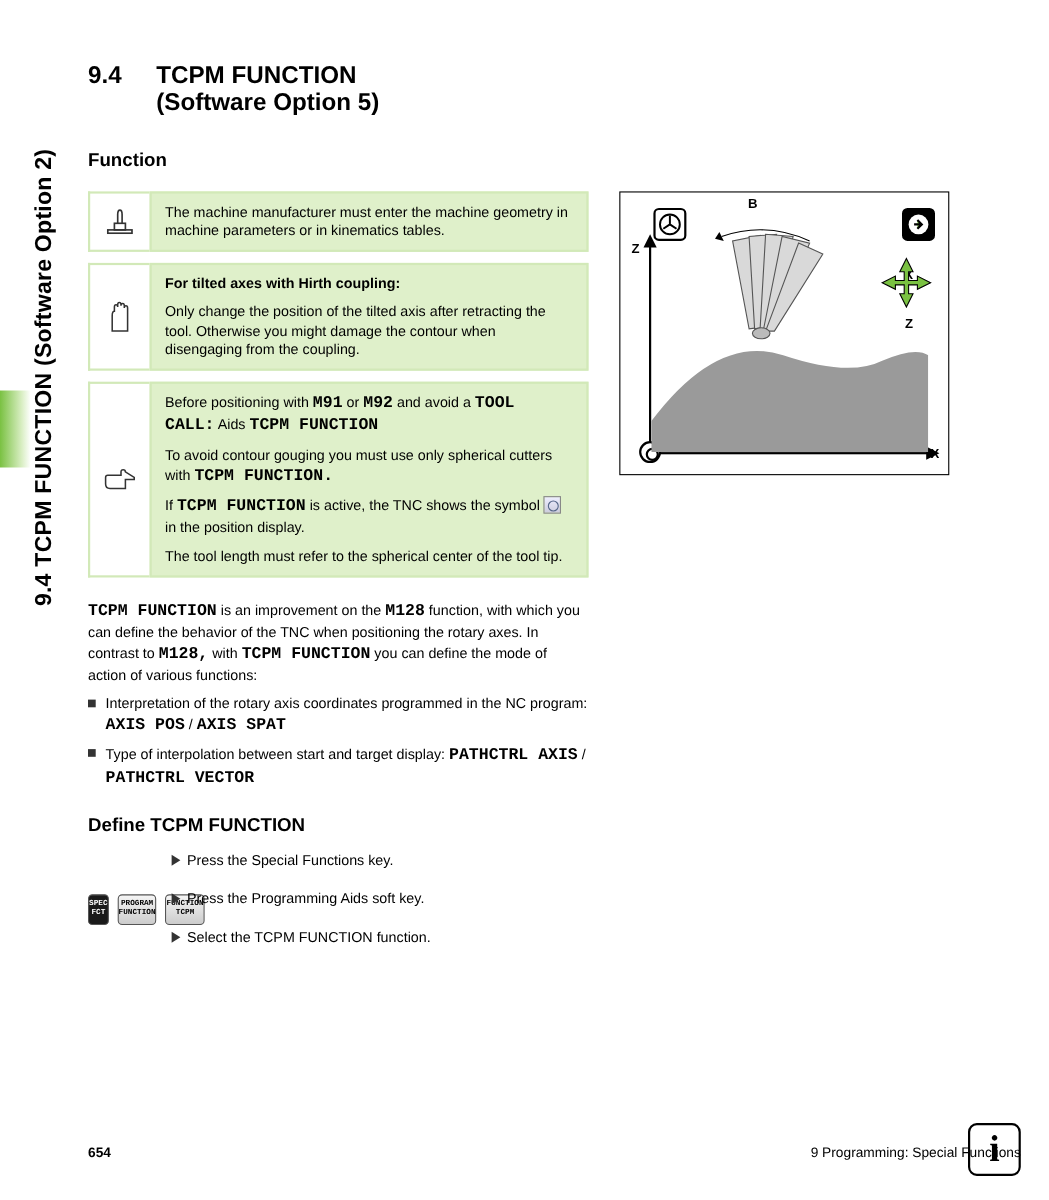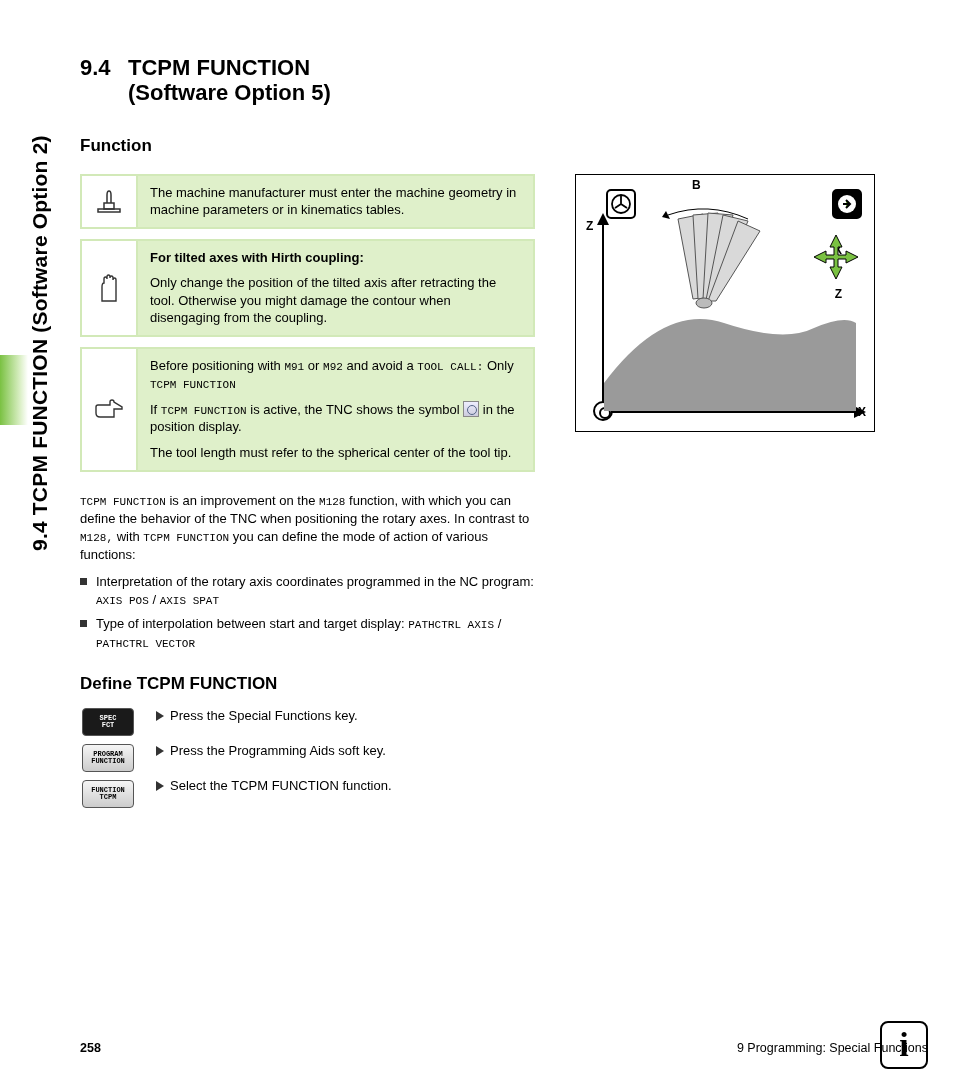--- a/index.html
+++ b/index.html
@@ -1,41 +1,41 @@
 <!DOCTYPE html>
 <html><head>
 <meta charset="utf-8">
 <style>
   * { box-sizing: border-box; margin: 0; padding: 0; }
   body { width: 954px; height: 1091px; font-family: Arial, Helvetica, sans-serif; background: #fff; position: relative; color: #000; }
   .page { position: relative; width: 954px; height: 1091px; padding: 0; }
   .side-tab { position: absolute; left: 25px; top: 55px; height: 500px; width: 30px; transform: rotate(180deg); writing-mode: vertical-rl; font-weight: bold; font-size: 21px; display: flex; align-items: center; justify-content: flex-start; padding-top: 4px; letter-spacing: 0.2px;}
   .side-accent { position: absolute; left: 0; top: 355px; width: 28px; height: 70px; background: linear-gradient(to right, #7ac142 0%, #d8eec2 70%, #fff 100%); }
   .content { position: absolute; left: 80px; top: 55px; width: 840px; }
-  .heading-row { display: flex; align-items: flex-start; gap: 12px; margin-bottom: 30px; }
+  .heading-row { display: flex; align-items: flex-start; gap: 26px; margin-bottom: 30px; }
   .heading-num { font-size: 22px; font-weight: bold; width: 36px; }
   .heading-title { font-size: 22px; font-weight: bold; line-height: 1.15; }
   .subheading { font-size: 17px; font-weight: bold; margin-bottom: 18px; }
-  .two-col { display: flex; gap: 32px; align-items: flex-start; }
+  .two-col { display: flex; gap: 20px; align-items: flex-start; }
   .left-col { width: 455px; }
   .right-col { width: 316px; }
   .note { display: flex; align-items: stretch; margin-bottom: 10px; }
   .note-icon-cell { width: 56px; background: #fff; border: 2px solid #d2e9b8; border-right: none; display:flex; align-items:center; justify-content:center; padding: 6px 0;}
   .note-body { flex: 1; background: #dff0ca; border: 2px solid #d2e9b8; padding: 8px 12px; font-size: 13px; line-height: 1.35; }
   .note-icon { width: 34px; height: 34px; display:flex; align-items:center; justify-content:center; font-size: 26px; color: #333; }
   .note-body p { margin-bottom: 8px; }
   .note-body p:last-child { margin-bottom: 0; }
-  .mono { font-family: "Courier New", monospace; font-weight: normal; font-size: 11px; }
+  .mono { font-family: "Courier New", monospace; font-weight: bold; font-size: 15px; }
   .body-text { font-size: 13px; line-height: 1.4; margin-top: 10px; width: 455px;}
   .bullets { width: 455px; margin-top: 8px; }
   .bullets li { list-style: none; position: relative; padding-left: 16px; font-size: 13px; line-height: 1.4; margin-bottom: 6px; }
   .bullets li::before { content: ""; position: absolute; left: 0; top: 5px; width: 7px; height: 7px; background: #333; }
   .subheading2 { font-size: 17px; font-weight: bold; margin-top: 22px; margin-bottom: 14px; }
   .step-block { display: flex; gap: 20px; }
-  .step-icons { width: 56px; display:flex; flex-direction: column; gap: 8px; align-items:center;}
+  .step-icons { width: 56px; display:flex; gap: 8px; align-items:center;}
   .softkey { width: 52px; min-height: 28px; border: 1px solid #555; border-radius: 4px; display:flex; align-items:center; justify-content:center; font-size: 7px; text-align:center; padding:3px 0; line-height: 1.05; font-family: "Courier New", monospace; font-weight: bold;}
   .softkey.dark { background: #1a1a1a; color: #fff; }
   .softkey.grad { background: linear-gradient(#f5f5f5, #ccc); color: #000; }
   .steps-list { flex: 1; }
   .steps-list .step { font-size: 13px; margin-bottom: 20px; position: relative; padding-left: 14px;}
   .steps-list .step::before { content: ""; position: absolute; left: 0; top: 3px; width: 0; height: 0; border-left: 8px solid #333; border-top: 5px solid transparent; border-bottom: 5px solid transparent; }
   .figure { width: 300px; height: 258px; border: 1px solid #000; position: relative; background: #fff; margin-left: 8px;}
   .footer { position: absolute; bottom: 36px; left: 80px; right: 26px; display:flex; justify-content:space-between; align-items:center; font-size: 12.5px;}
   .footer-left { font-weight: bold; }
   .info-icon { position: absolute; right: 26px; bottom: 22px; width: 48px; height: 48px; border: 2px solid #000; border-radius: 8px; display:flex; align-items:center; justify-content:center;}
@@ -110,21 +110,22 @@
 
         <div class="note">
           <div class="note-icon-cell">
               <div class="note-icon">
             <svg width="30" height="24" viewBox="0 0 30 24">
                   <path d="M2 16 L2 10 Q2 8 4 8 L16 8 L16 5 Q16 3 18 3 Q20 3 20 5 L28 10 L28 12 L20 12 L20 20 L6 20 Q2 20 2 16 Z" fill="none" stroke="#333" stroke-width="1.4"></path>
                 </svg>
           </div>
             </div>
           <div class="note-body">
-            <p><span>Before positioning with </span><span class="mono">M91</span><span> or </span><span class="mono">M92</span><span> and avoid a </span><span class="mono">TOOL CALL:</span><span> Only </span><span class="mono">TCPM FUNCTION</span></p>
+            <p><span>Before positioning with </span><span class="mono">M91</span><span> or </span><span class="mono">M92</span><span> and avoid a </span><span class="mono">TOOL CALL:</span><span> Aids </span><span class="mono">TCPM FUNCTION</span></p>
+            <p><span>To avoid contour gouging you must use only spherical cutters with </span><span class="mono">TCPM FUNCTION.</span></p>
             <p><span>If </span><span class="mono">TCPM FUNCTION</span><span> is active, the TNC shows the symbol </span><span class="tnc-sym"></span><span> in the position display.</span></p>
             <p>The tool length must refer to the spherical center of the tool tip.</p>
           </div>
         </div>
 
       </div>
 
       <div class="right-col">
         <div class="figure">
           <div class="corner-icon left">
@@ -203,19 +204,19 @@
       <div class="steps-list">
         <div class="step">Press the Special Functions key.</div>
         <div class="step">Press the Programming Aids soft key.</div>
         <div class="step">Select the TCPM FUNCTION function.</div>
       </div>
     </div>
 
   </div>
 
   <div class="footer">
-    <span class="footer-left">258</span>
+    <span class="footer-left">654</span>
     <span>9 Programming: Special Functions</span>
   </div>
   <div class="info-icon">
       <span class="i">i</span>
     </div>
 </div>
 
 </body></html>

